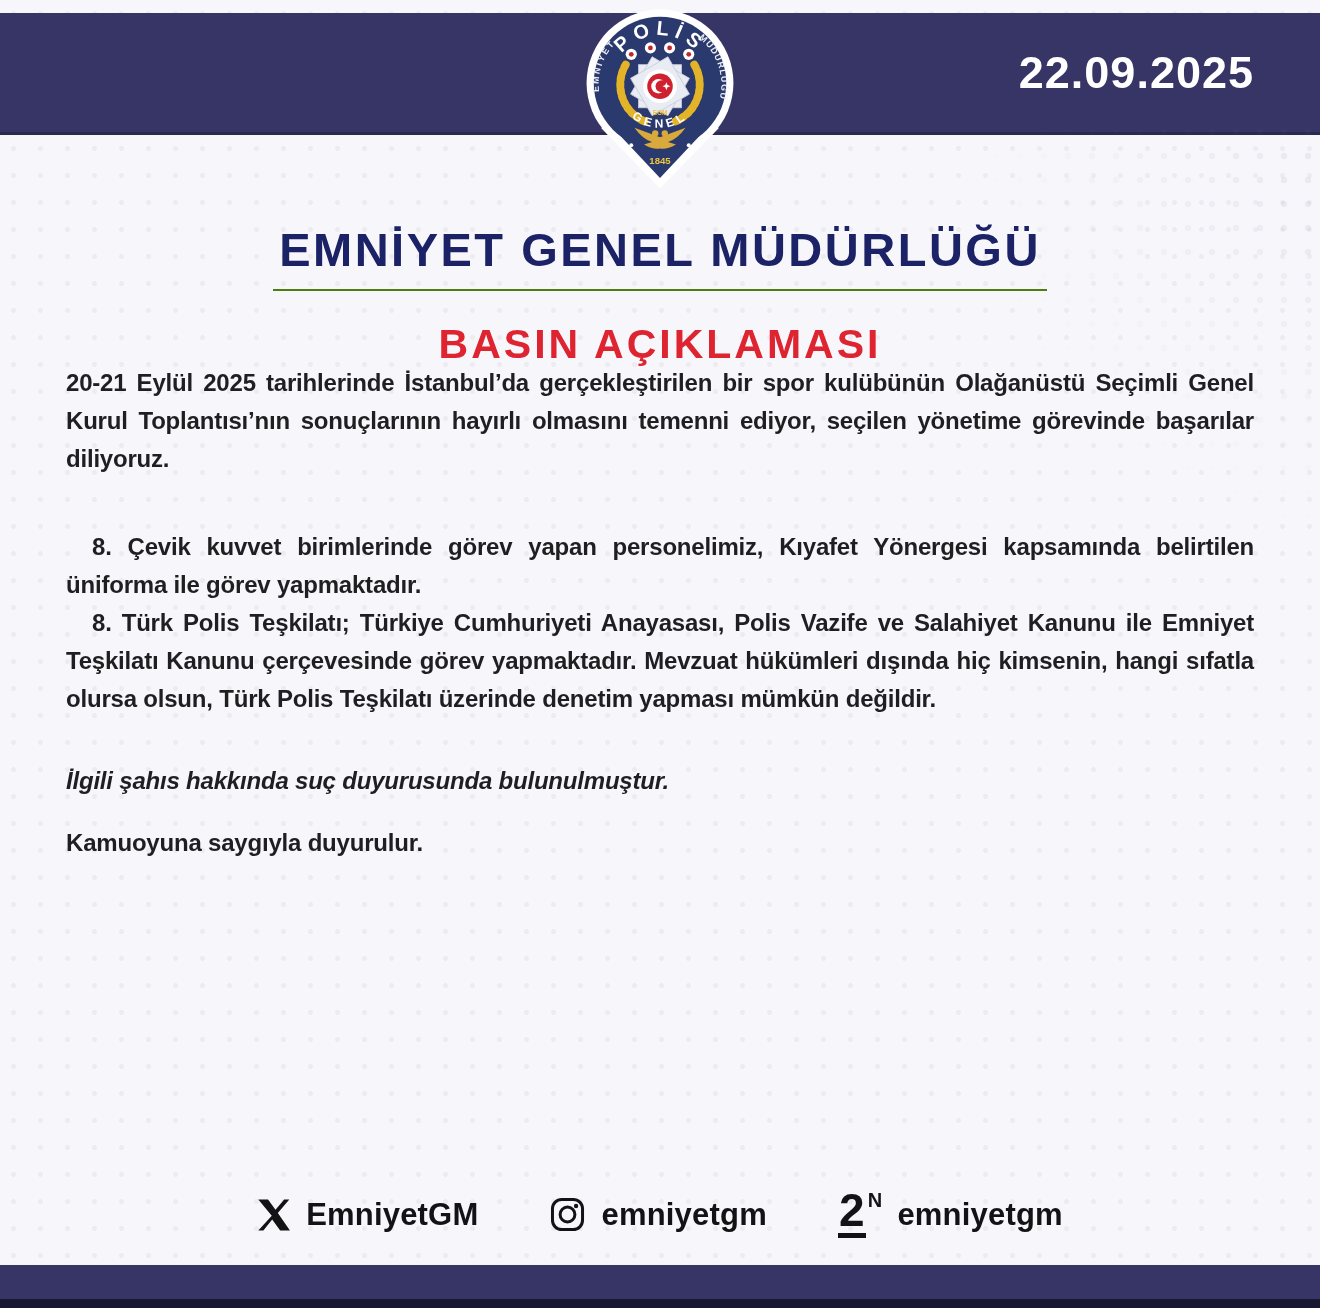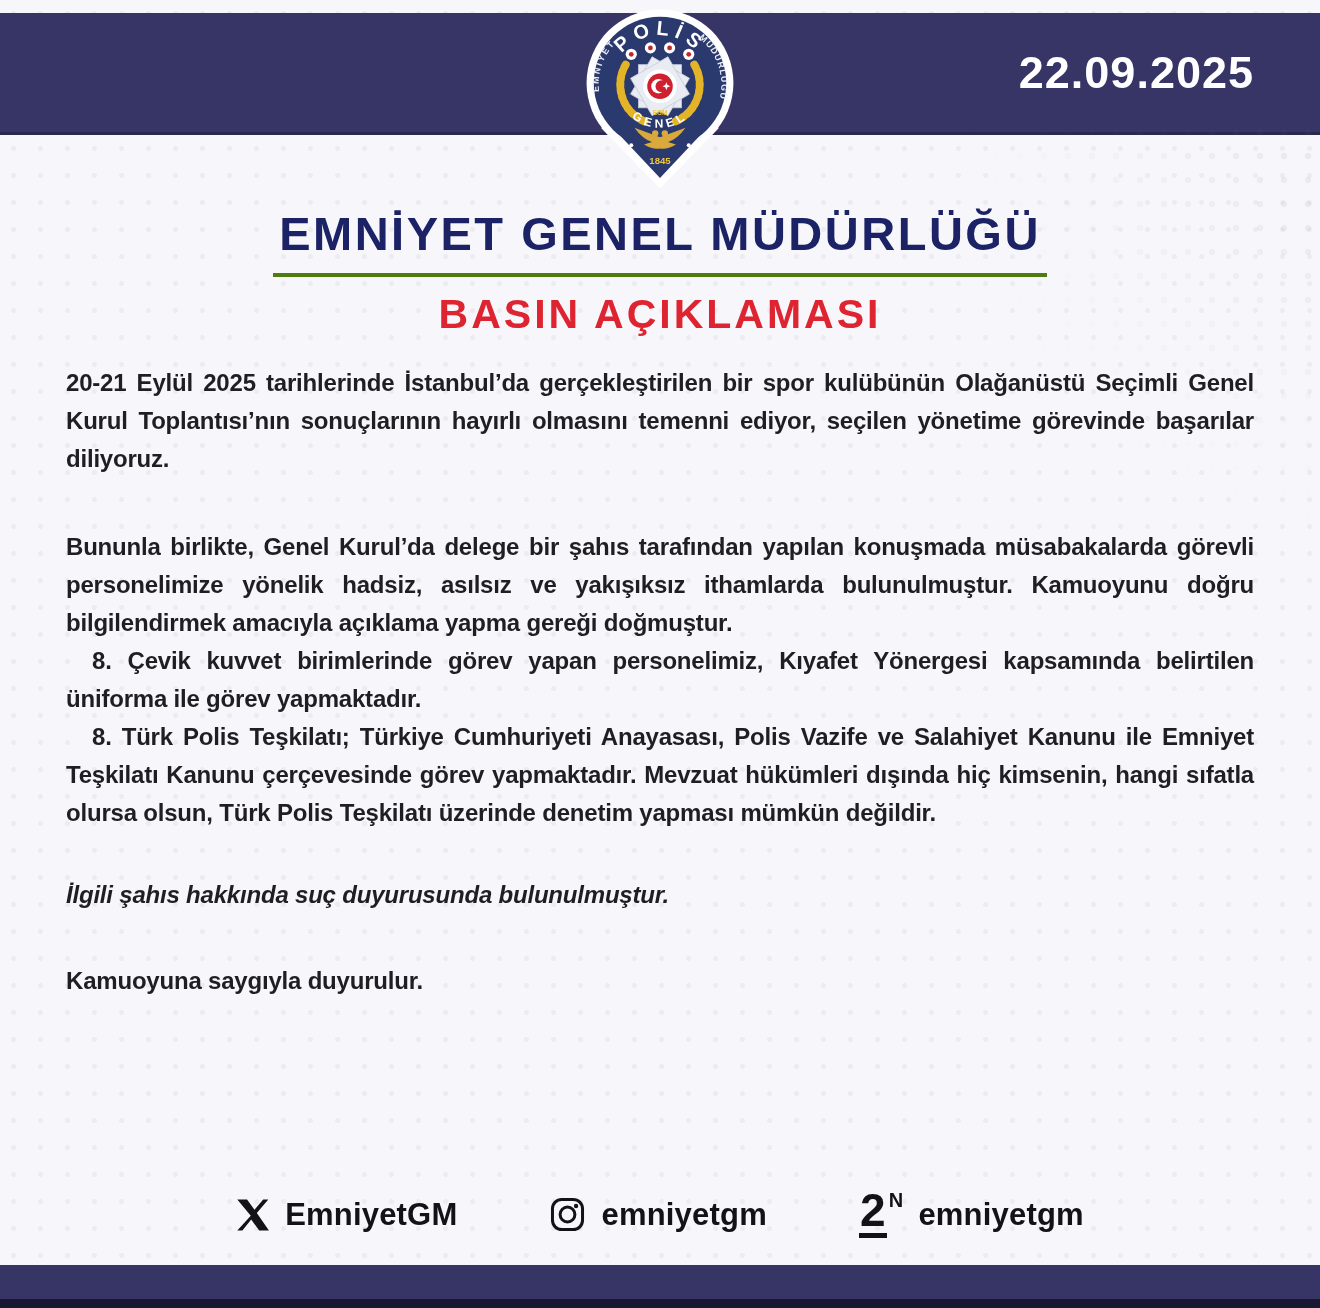--- a/index.html
+++ b/index.html
@@ -29,40 +29,40 @@
     position:absolute;top:13px;right:66px;height:119px;
     display:flex;align-items:center;
     color:#ffffff;font-size:45px;font-weight:bold;letter-spacing:1px;
   }
   .logo{
     position:absolute;top:8px;left:50%;transform:translateX(-50%);
     width:160px;height:182px;z-index:3;
   }
   .titles{position:absolute;top:206px;left:0;right:0;text-align:center;z-index:2;}
   .main-title{
-    display:inline-block;margin:0;padding:0 6px 12px;
+    display:inline-block;margin:16px;padding:0 6px 12px;
     font-size:47px;font-weight:bold;letter-spacing:2.5px;
-    color:#1c2266;border-bottom:4px solid #4d7c0f;white-space:nowrap;
+    color:#1c2266;border-bottom:2px solid #4d7c0f;white-space:nowrap;
   }
   .sub-title{
     margin:14px 0 0;font-size:41px;font-weight:bold;letter-spacing:3px;color:#dd2430;
   }
   .body-text{
     position:absolute;top:364px;left:66px;width:1188px;z-index:2;
     font-size:24px;font-weight:bold;line-height:38px;letter-spacing:-0.2px;
     color:#1f1f22;text-align:justify;
   }
   .body-text p{margin:0;}
   .body-text .lead{margin-bottom:50px;}
   .body-text .item{text-indent:26px;}
   .body-text .closing-1{margin-top:44px;font-style:italic;}
-  .body-text .closing-2{margin-top:48px;}
+  .body-text .closing-2{margin-top:24px;}
   .socials{
     position:absolute;top:1192px;left:0;right:0;z-index:2;
-    display:flex;justify-content:center;align-items:center;gap:92px;
+    display:flex;justify-content:center;align-items:center;gap:71px;
   }
   .social{display:flex;align-items:center;gap:15px;color:#131316;
     font-size:31px;font-weight:600;letter-spacing:0.2px;}
   .social svg{display:block;}
   .ns-icon{display:flex;align-items:flex-start;line-height:1;}
   .ns-two{
     font-size:46px;font-weight:800;line-height:0.82;
     border-bottom:5px solid #131316;padding:0 1px 3px;
   }
   .ns-sup{font-size:20px;font-weight:800;margin-left:2px;transform:translateY(-2px);}
@@ -152,21 +152,20 @@
     </svg>
   </div>
 
   <div class="titles">
     <h1 class="main-title">EMNİYET GENEL MÜDÜRLÜĞÜ</h1>
     <div class="sub-title">BASIN AÇIKLAMASI</div>
   </div>
 
   <div class="body-text">
     <p class="lead">20-21 Eylül 2025 tarihlerinde İstanbul’da gerçekleştirilen bir spor kulübünün Olağanüstü Seçimli Genel Kurul Toplantısı’nın sonuçlarının hayırlı olmasını temenni ediyor, seçilen yönetime görevinde başarılar diliyoruz.</p>
-    <p>Bununla birlikte, Genel Kurul’da delege bir şahıs tarafından yapılan konuşmada müsabakalarda görevli personelimize yönelik hadsiz, asılsız ve yakışıksız ithamlarda bulunulmuştur. Kamuoyunu doğru bilgilendirmek amacıyla açıklama yapma gereği doğmuştur.</p>
     <p class="item">8. Çevik kuvvet birimlerinde görev yapan personelimiz, Kıyafet Yönergesi kapsamında belirtilen üniforma ile görev yapmaktadır.</p>
     <p class="item">8. Türk Polis Teşkilatı; Türkiye Cumhuriyeti Anayasası, Polis Vazife ve Salahiyet Kanunu ile Emniyet Teşkilatı Kanunu çerçevesinde görev yapmaktadır. Mevzuat hükümleri dışında hiç kimsenin, hangi sıfatla olursa olsun, Türk Polis Teşkilatı üzerinde denetim yapması mümkün değildir.</p>
     <p class="closing-1">İlgili şahıs hakkında suç duyurusunda bulunulmuştur.</p>
     <p class="closing-2">Kamuoyuna saygıyla duyurulur.</p>
   </div>
 
   <div class="socials">
     <div class="social">
       <svg width="34" height="34" viewBox="0 0 32 32">
         <path fill="#131316" d="M1.2 1.4 h9.2 l7 9.6 L25.6 1.4 h4.8 L19.6 14 31 30.6 h-9.2 l-7.5-10.4 L6 30.6 H1.2 L13.9 16.8 Z"></path>

